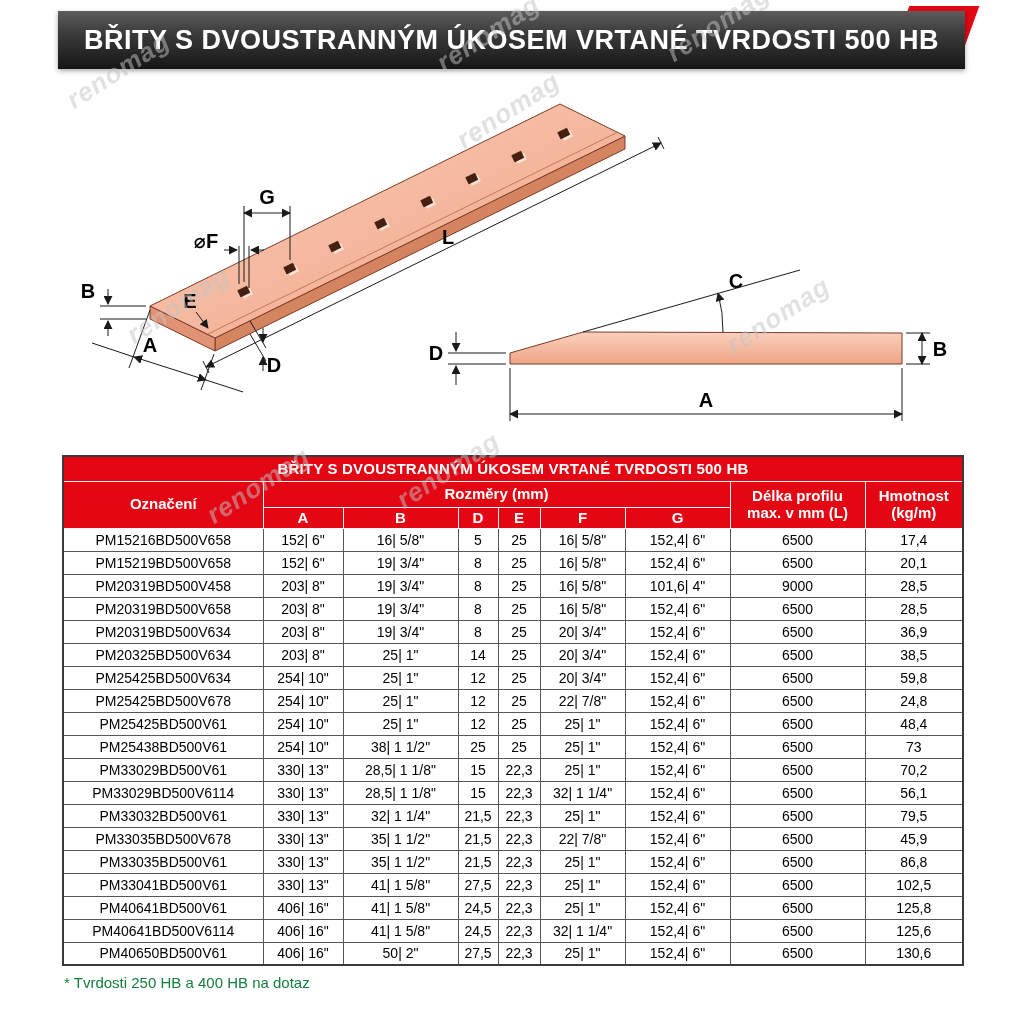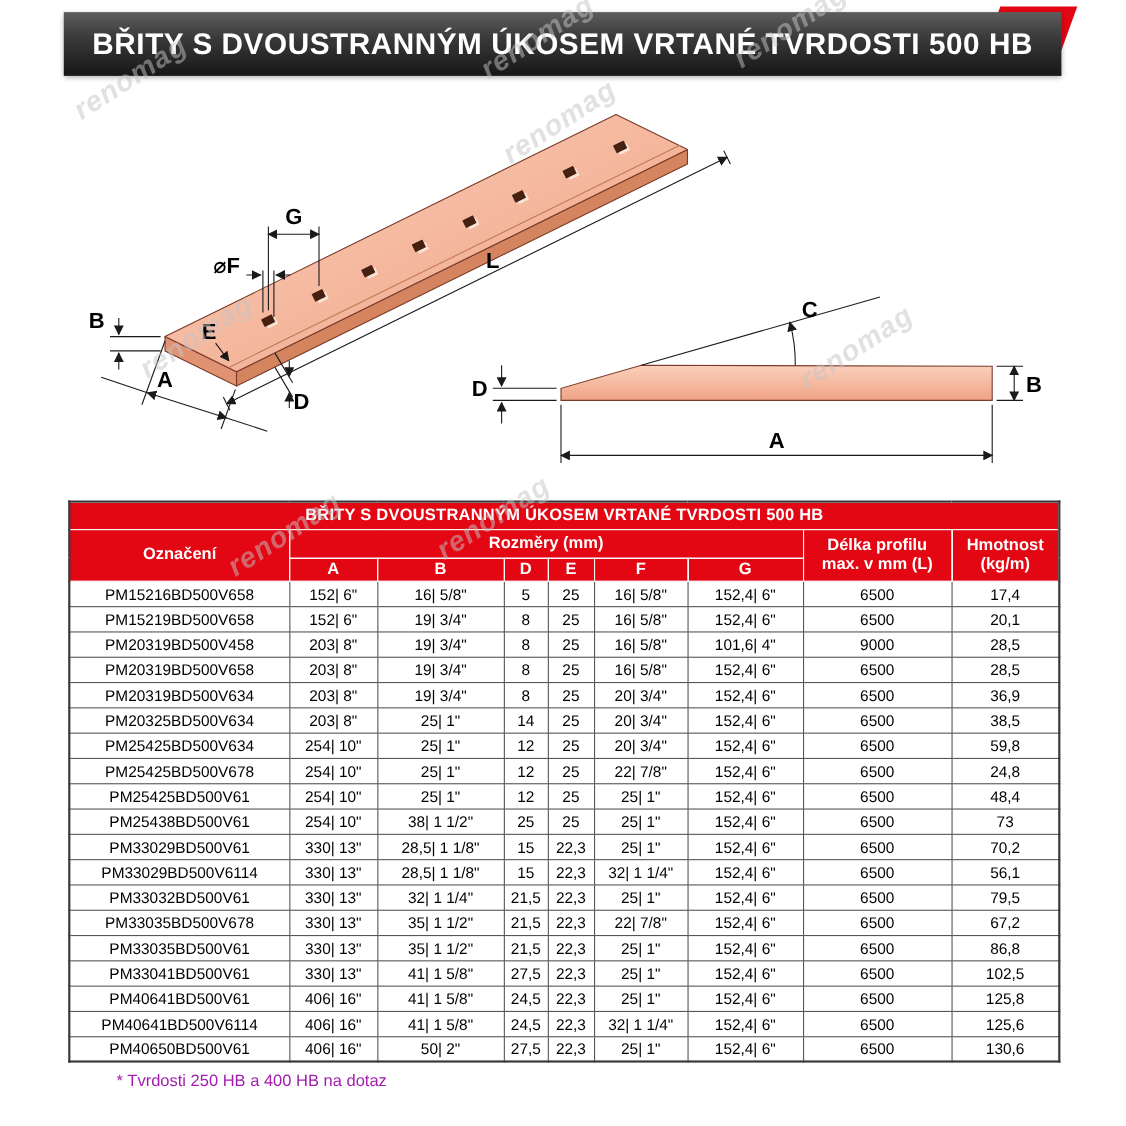--- a/index.html
+++ b/index.html
@@ -31,21 +31,21 @@
   .spec { position:absolute; left:62px; top:455px; width:901px; border-collapse:collapse;
         table-layout:fixed; border:2px solid #3a3a3a; z-index:2; }
   .spec th,.spec td { text-align:center; vertical-align:middle; padding:0 2px;
         overflow:hidden; white-space:nowrap; }
   .spec thead th { background:#e30613; color:#fff; font-weight:bold; border:1px solid #f6f6f6; }
   .spec tr.t-title th { height:25px; font-size:15px; letter-spacing:.2px; }
   .spec tr.t-head  th { height:26px; font-size:15px; line-height:1.12; }
   .spec tr.t-sub   th { height:21px; font-size:15px; }
   .spec td { height:23px; font-size:14px; border:1px solid #565656; background:#fff; }
 
-  .footnote { position:absolute; left:64px; top:974px; font-size:15px; color:#a21caf; z-index:2;margin-left:42px; }
+  .footnote { position:absolute; left:64px; top:974px; font-size:15px; color:#15803d; z-index:2; }
 </style>
 </head>
 <body>
 
 <div class="page">
 
   <span class="wm" style="left:430px;top:18px">renomag</span>
   <span class="wm" style="left:660px;top:8px">renomag</span>
   <span class="wm" style="left:60px;top:55px">renomag</span>
   <span class="wm" style="left:450px;top:95px">renomag</span>
@@ -400,21 +400,21 @@
 
         <tr>
           <td>PM33035BD500V678</td>
           <td>330| 13"</td>
           <td>35| 1 1/2"</td>
           <td>21,5</td>
           <td>22,3</td>
           <td>22| 7/8"</td>
           <td>152,4| 6"</td>
           <td>6500</td>
-          <td>67,2</td>
+          <td>45,9</td>
         </tr>
 
         <tr>
           <td>PM33035BD500V61</td>
           <td>330| 13"</td>
           <td>35| 1 1/2"</td>
           <td>21,5</td>
           <td>22,3</td>
           <td>25| 1"</td>
           <td>152,4| 6"</td>

